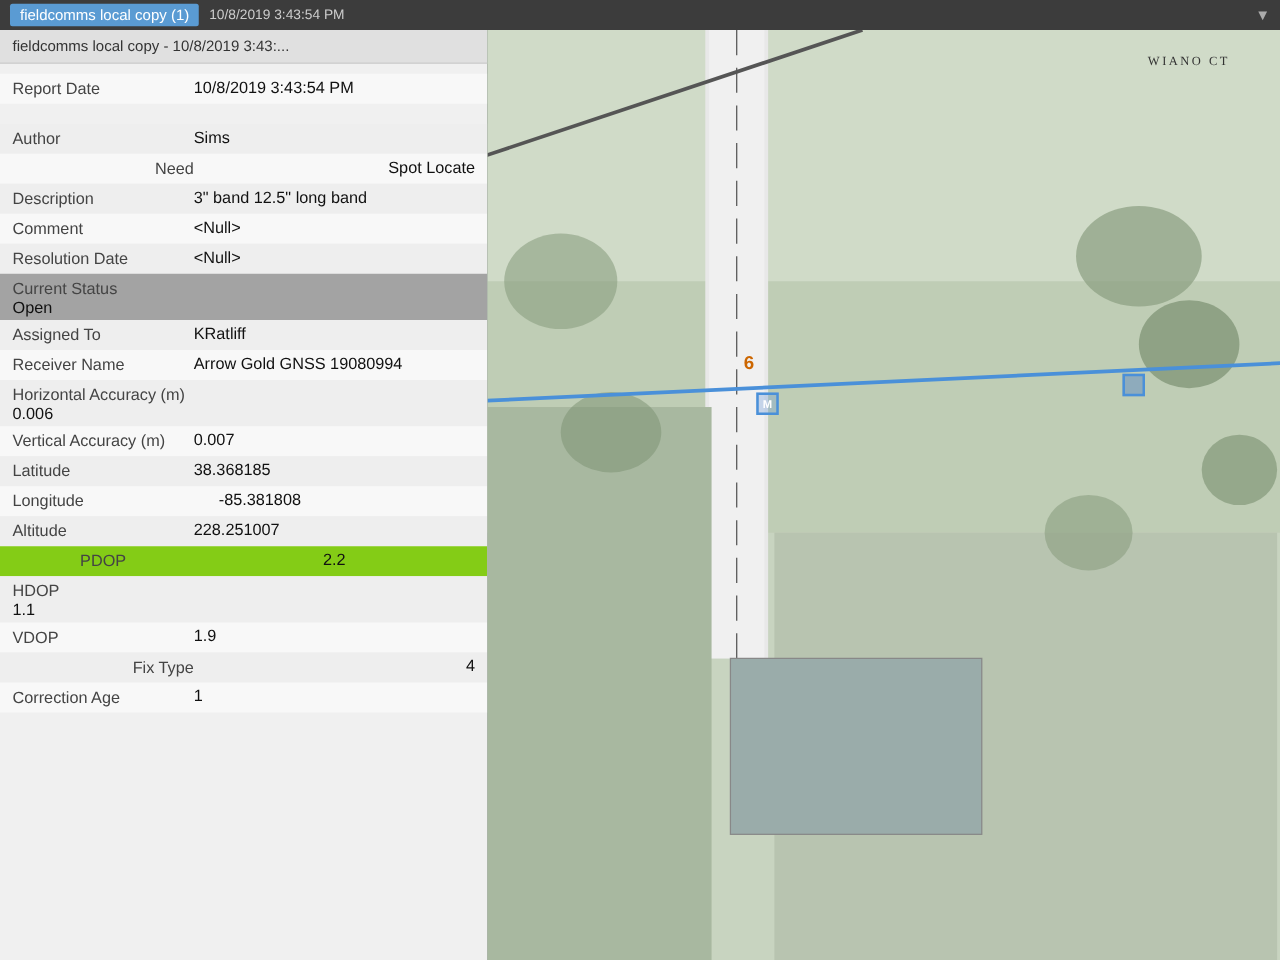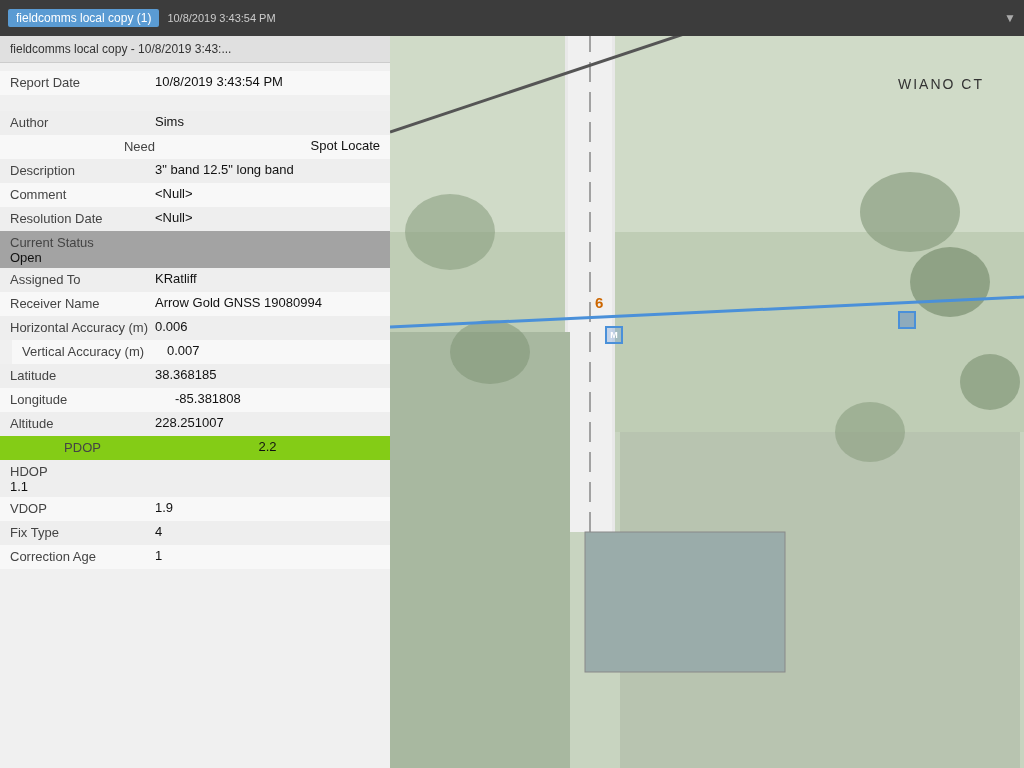--- a/index.html
+++ b/index.html
@@ -16,21 +16,21 @@
 
     
     #title-bar {
       background: #3c3c3c;
       color: #fff;
       padding: 4px 8px;
       font-size: 12px;
       display: flex;
       align-items: center;
       gap: 8px;
-      height: 36px;
+      height: 24px;
       flex-shrink: 0;
     }
     #title-bar-text {
       background: #5a9bd3;
       color: #fff;
       padding: 2px 8px;
       font-size: 12px;
       border-radius: 2px;
     }
     #title-bar-arrow {
@@ -193,25 +193,25 @@
           <div class="field-value">Open</div>
         </div>
         <div class="field-row" style="background: rgb(238, 238, 238);">
           <div class="field-label">Assigned To</div>
           <div class="field-value">KRatliff</div>
         </div>
         <div class="field-row" style="background: rgb(248, 248, 248);">
           <div class="field-label">Receiver Name</div>
           <div class="field-value">Arrow Gold GNSS 19080994</div>
         </div>
-        <div class="field-row" style="background: rgb(238, 238, 238);">
+        <div class="field-row" style="background: rgb(238, 238, 238); flex-direction: column;">
           <div class="field-label">Horizontal Accuracy (m)</div>
           <div class="field-value">0.006</div>
         </div>
-        <div class="field-row" style="background: rgb(248, 248, 248); margin-left: 12px;">
+        <div class="field-row" style="background: rgb(248, 248, 248);">
           <div class="field-label">Vertical Accuracy (m)</div>
           <div class="field-value">0.007</div>
         </div>
         <div class="field-row" style="background: rgb(238, 238, 238);">
           <div class="field-label">Latitude</div>
           <div class="field-value">38.368185</div>
         </div>
         <div class="field-row" style="background: rgb(248, 248, 248); gap: 20px;">
           <div class="field-label">Longitude</div>
           <div class="field-value">-85.381808</div>
@@ -225,21 +225,21 @@
           <div class="field-value">2.2</div>
         </div>
         <div class="field-row" style="background: rgb(238, 238, 238); flex-direction: column;">
           <div class="field-label">HDOP</div>
           <div class="field-value">1.1</div>
         </div>
         <div class="field-row" style="background: rgb(248, 248, 248);">
           <div class="field-label">VDOP</div>
           <div class="field-value">1.9</div>
         </div>
-        <div class="field-row" style="background: rgb(238, 238, 238);">
+        <div class="field-row" style="background: rgb(238, 238, 238); text-align: right;">
           <div class="field-label">Fix Type</div>
           <div class="field-value">4</div>
         </div>
         <div class="field-row" style="background: rgb(248, 248, 248);">
           <div class="field-label">Correction Age</div>
           <div class="field-value">1</div>
         </div>
       </div>
   </div>
 
@@ -274,21 +274,21 @@
       <ellipse cx="100" cy="320" rx="40" ry="32" fill="#7a9070" opacity="0.5"></ellipse>
 
       <rect x="0" y="0" width="634" height="740" fill="url(#noise)" opacity="0.05"></rect>
     </svg>
 
     <svg style="position:absolute;top:0;left:0;width:100%;height:100%;pointer-events:none;" viewBox="0 0 634 740" preserveAspectRatio="xMidYMid slice">
 
       <line x1="0" y1="295" x2="634" y2="265" stroke="#4a90d9" stroke-width="3"></line>
     </svg>
 
-    <div class="road-label" style="position:absolute; top:40px; right:40px; font-size:14px; color:#333; letter-spacing:2px;">
+    <div class="road-label" style="position:absolute; top:20px; right:40px; font-size:10px; color:#333; letter-spacing:2px;font-family:Liberation Serif, serif;">
       <span>WIANO CT</span>
     </div>
 
     <div class="map-number" style="top: 258px; left: 205px; color:#cc6600; font-size:15px; font-weight:bold;">
       <span>6</span>
     </div>
 
     <div class="map-marker" style="top: 290px; left: 215px;">
       <span style="font-size:9px; color:#fff; font-weight:bold;">M</span>
     </div>

